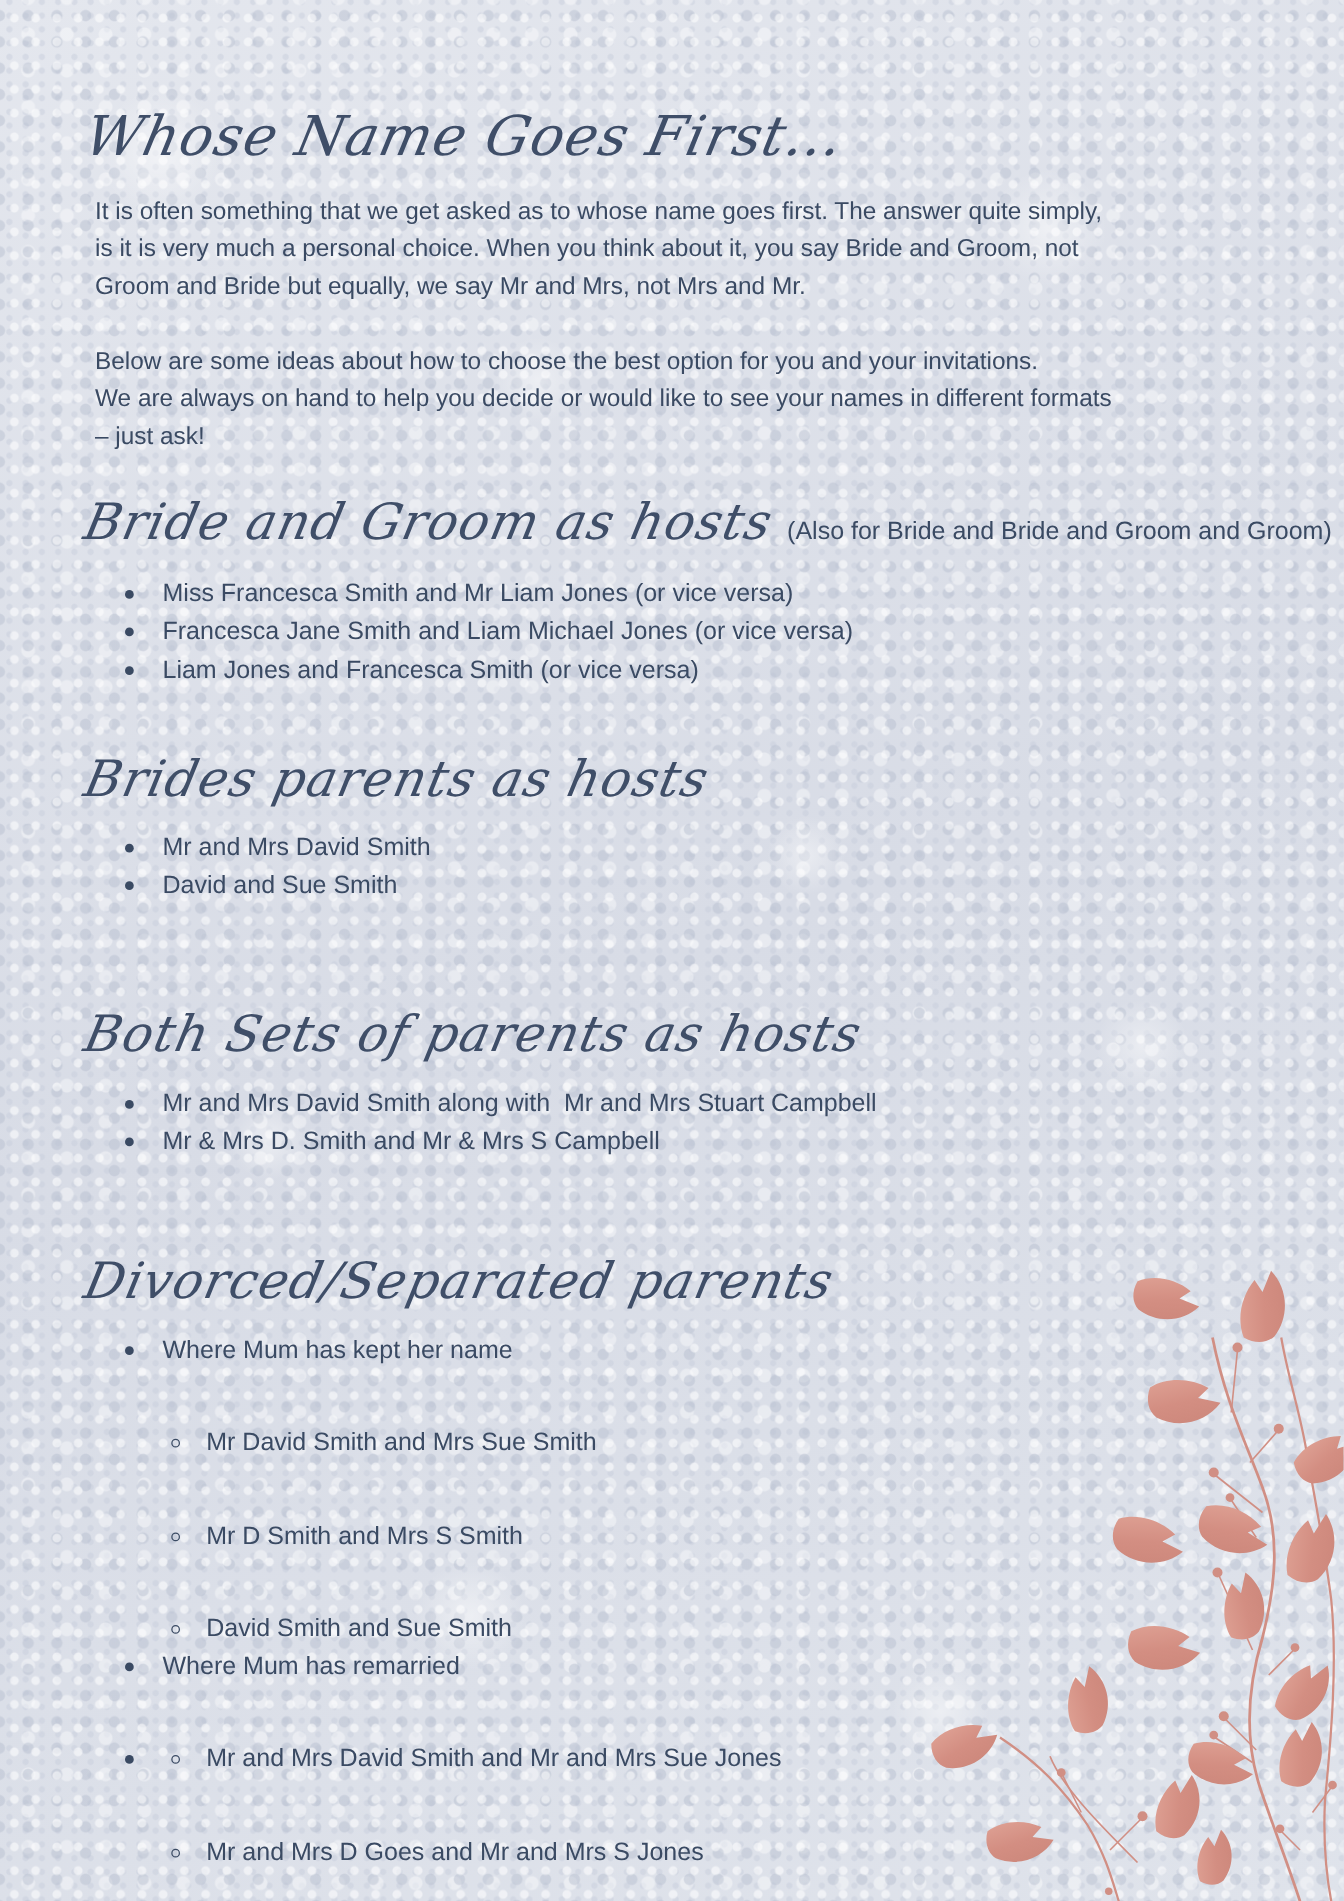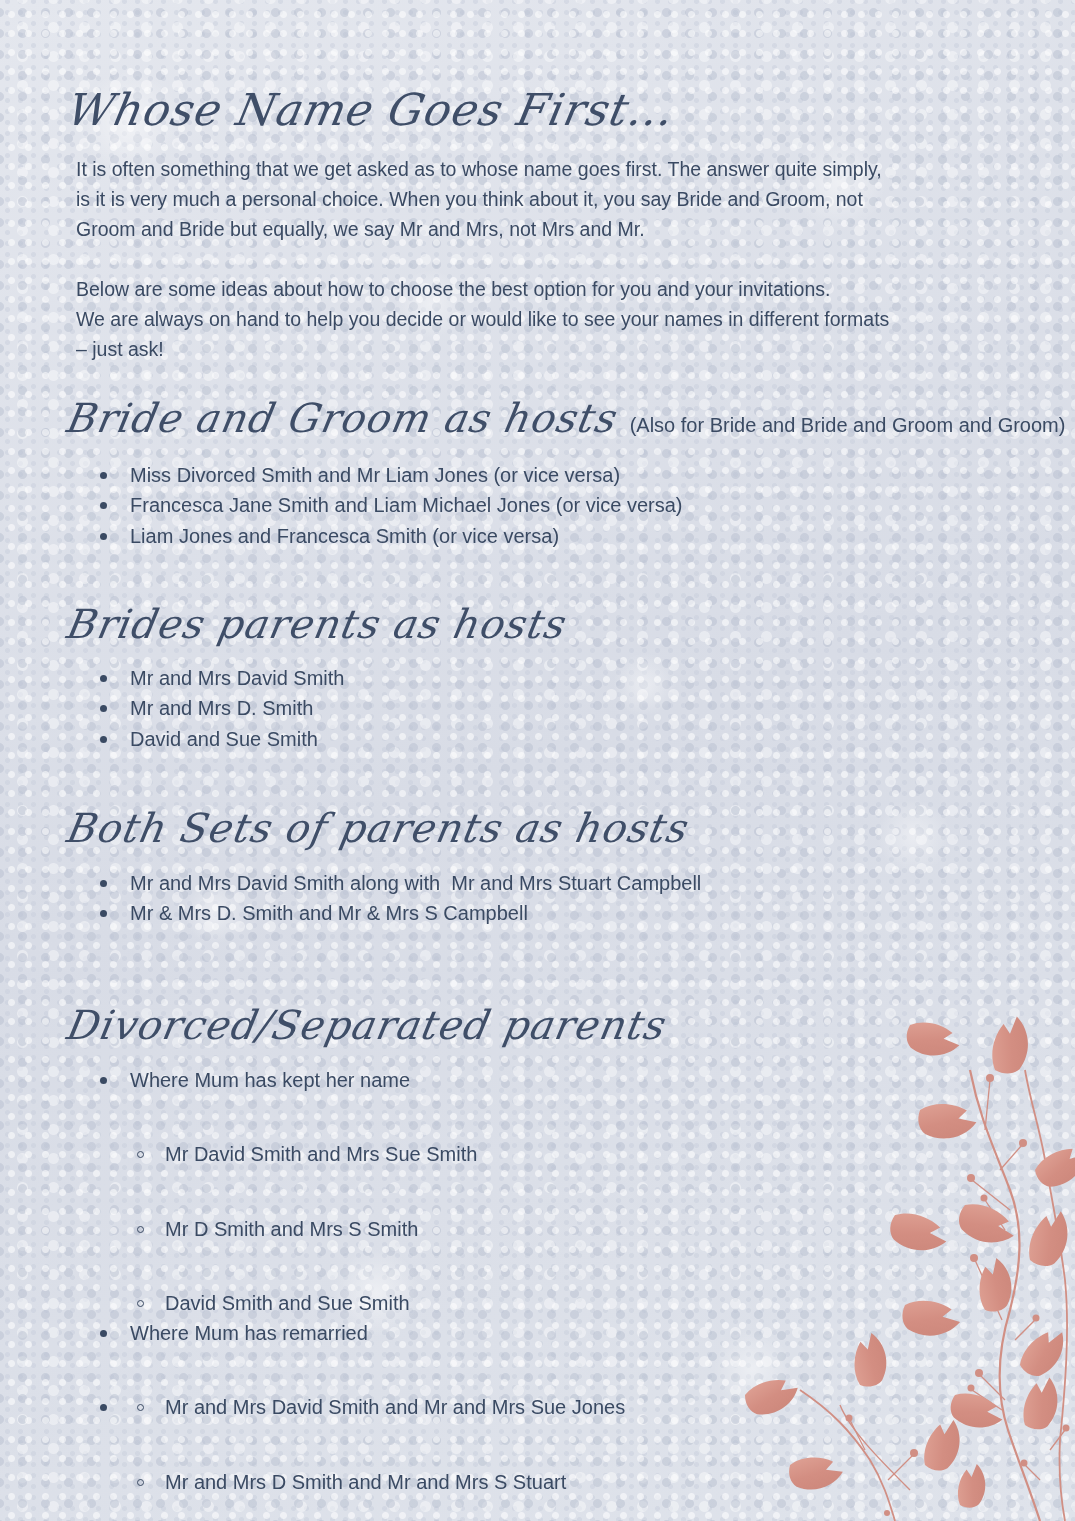--- a/index.html
+++ b/index.html
@@ -156,31 +156,30 @@
     <div>Below are some ideas about how to choose the best option for you and your invitations.</div>
     <div>We are always on hand to help you decide or would like to see your names in different formats</div>
     <div>– just ask!</div>
   </div>
 
   <div class="script-heading" style="left:64px; top:398px;">
     <span class="h-text">Bride and Groom as hosts</span>
     <span class="h-sub">(Also for Bride and Bride and Groom and Groom)</span>
   </div>
   <ul class="bullets" style="top:460px;">
-    <li><span class="bullet-dot"></span><span>Miss Divorced Smith and Mr Liam Jones (or vice versa)</span></li>
+    <li><span class="bullet-dot"></span><span>Miss Francesca Smith and Mr Liam Jones (or vice versa)</span></li>
     <li><span class="bullet-dot"></span><span>Francesca Jane Smith and Liam Michael Jones (or vice versa)</span></li>
     <li><span class="bullet-dot"></span><span>Liam Jones and Francesca Smith (or vice versa)</span></li>
   </ul>
 
   <div class="script-heading" style="left:64px; top:604px;">
     <span class="h-text">Brides parents as hosts</span>
   </div>
   <ul class="bullets" style="top:663px;">
     <li><span class="bullet-dot"></span><span>Mr and Mrs David Smith</span></li>
-    <li><span class="bullet-dot"></span><span>Mr and Mrs D. Smith</span></li>
     <li><span class="bullet-dot"></span><span>David and Sue Smith</span></li>
   </ul>
 
   <div class="script-heading" style="left:64px; top:808px;">
     <span class="h-text">Both Sets of parents as hosts</span>
   </div>
   <ul class="bullets" style="top:868px;">
     <li><span class="bullet-dot"></span><span style="white-space:pre;">Mr and Mrs David Smith along with  Mr and Mrs Stuart Campbell</span></li>
     <li><span class="bullet-dot"></span><span>Mr &amp; Mrs D. Smith and Mr &amp; Mrs S Campbell</span></li>
   </ul>
@@ -199,21 +198,21 @@
       </ul>
     </li>
     <li>
       <span class="bullet-dot"></span>
       <span>Where Mum has remarried</span>
     </li>
     <li>
       <span class="bullet-dot"></span>
       <ul class="sub" style="margin-left:-30px;">
         <li><span class="circle-dot"></span><span>Mr and Mrs David Smith and Mr and Mrs Sue Jones</span></li>
-        <li><span class="circle-dot"></span><span>Mr and Mrs D Smith and Mr and Mrs S Stuart</span></li>
+        <li><span class="circle-dot"></span><span>Mr and Mrs D Goes and Mr and Mrs S Jones</span></li>
         <li><span class="circle-dot"></span><span>David and Margaret Smith and Sue and Richard Jones</span></li>
       </ul>
     </li>
   </ul>
 
   <svg class="floral" viewBox="0 0 335 511" xmlns="http://www.w3.org/2000/svg">
     <defs>
       <linearGradient id="leafGrad" x1="0" y1="0" x2="1" y2="1">
         <stop offset="0" stop-color="#e2a79a"></stop>
         <stop offset="0.5" stop-color="#d38e82"></stop>

